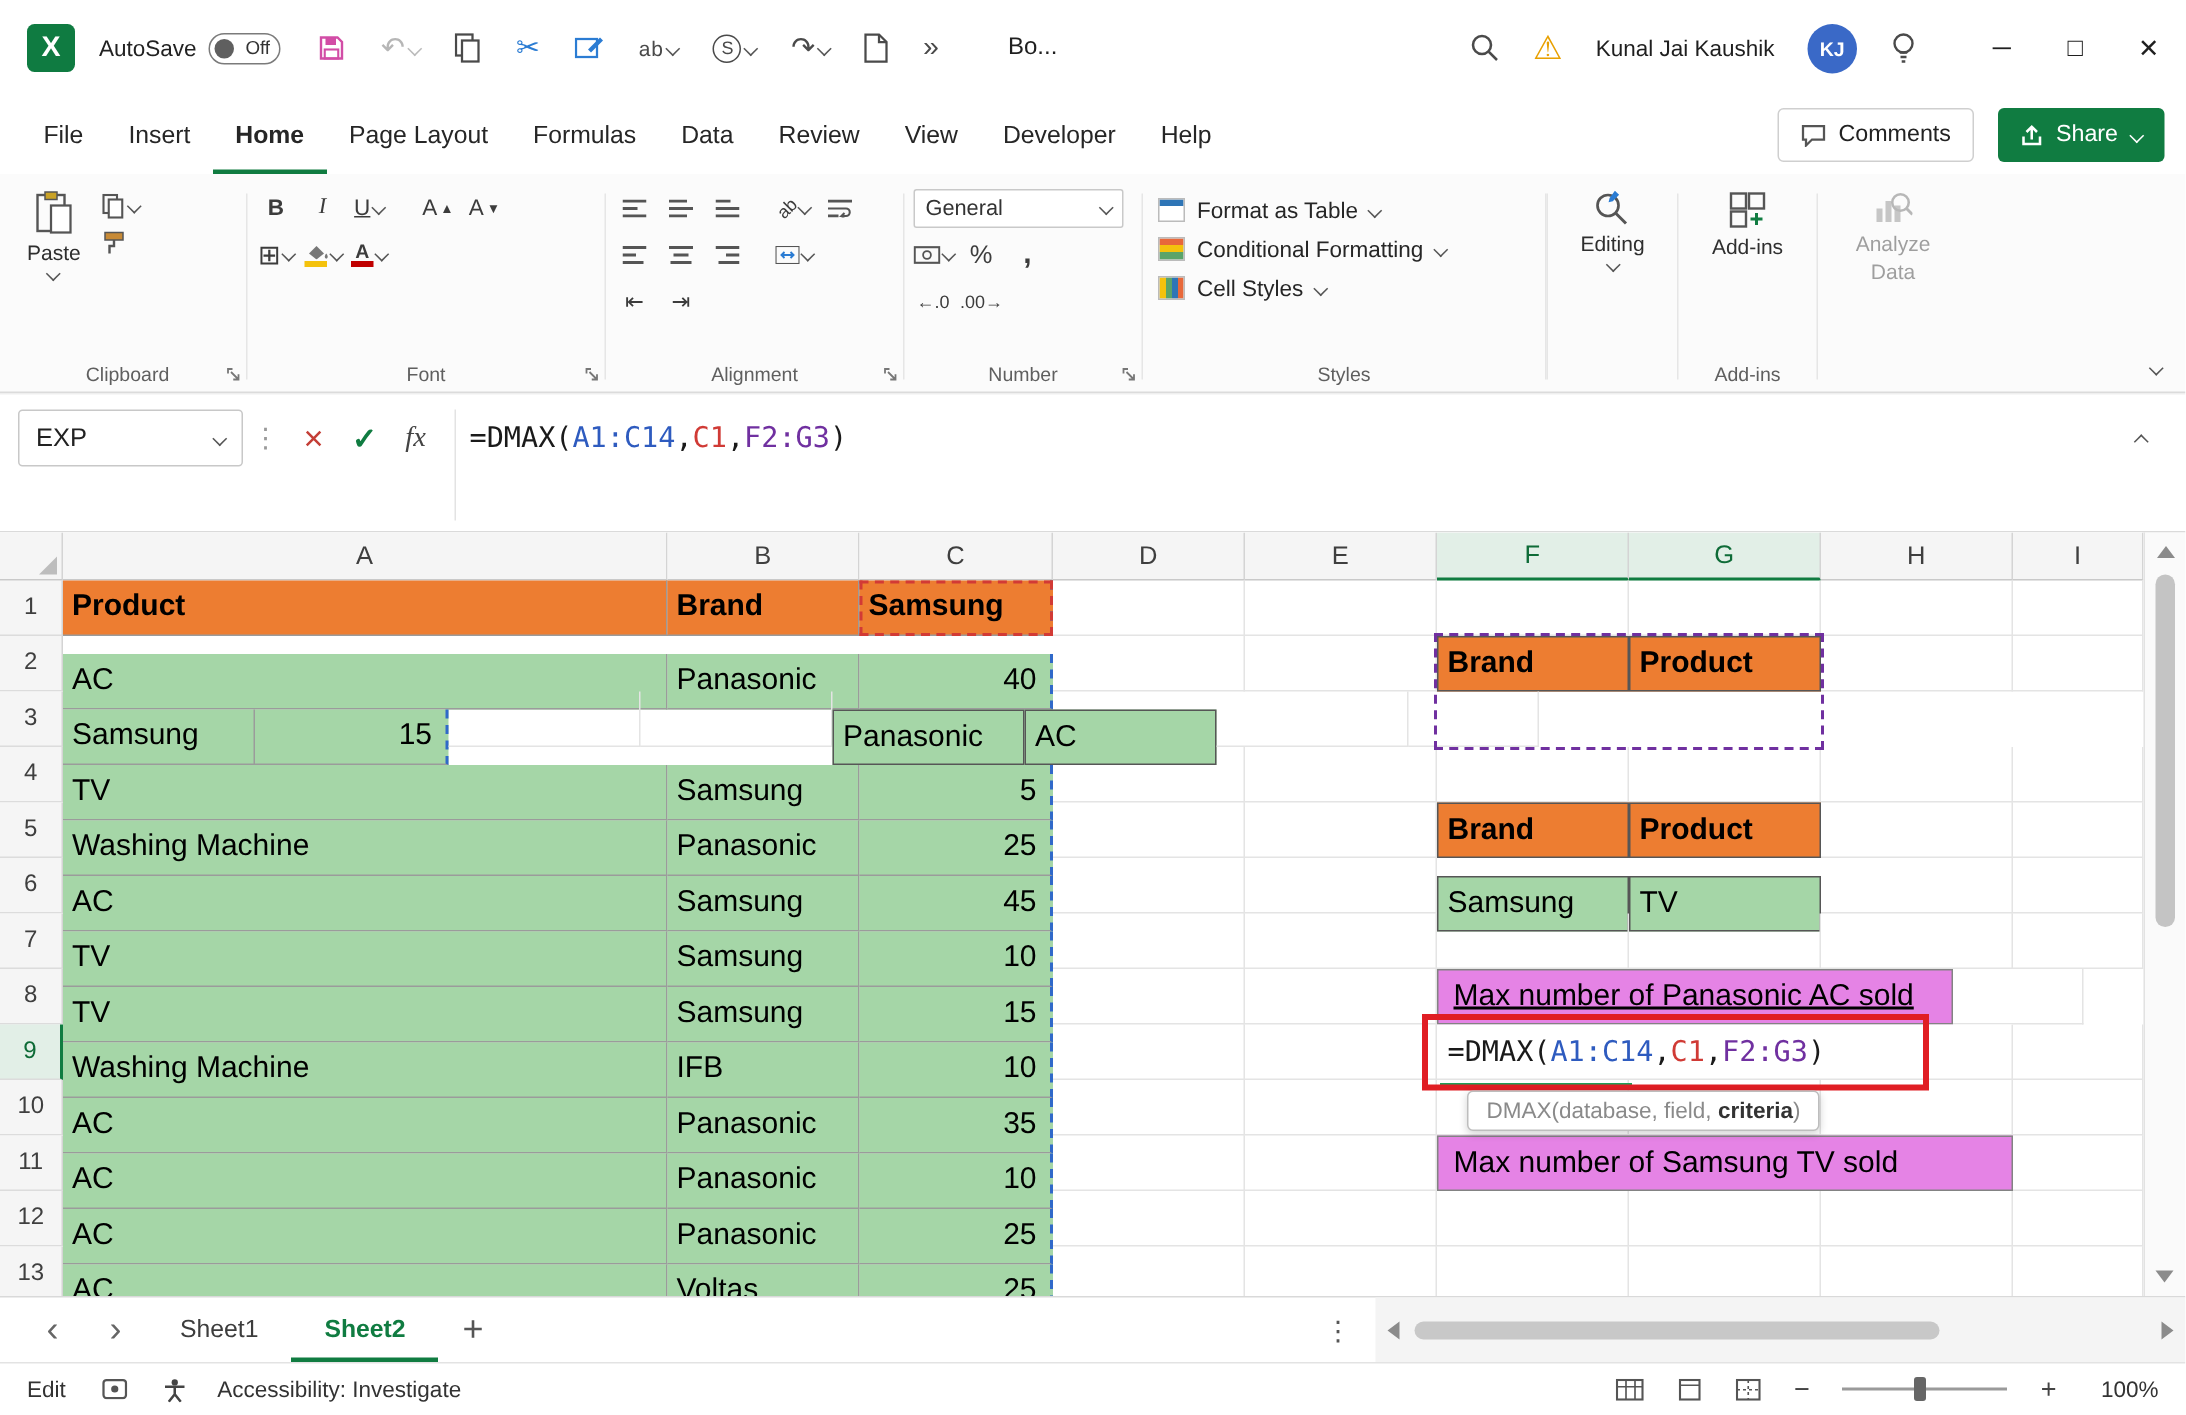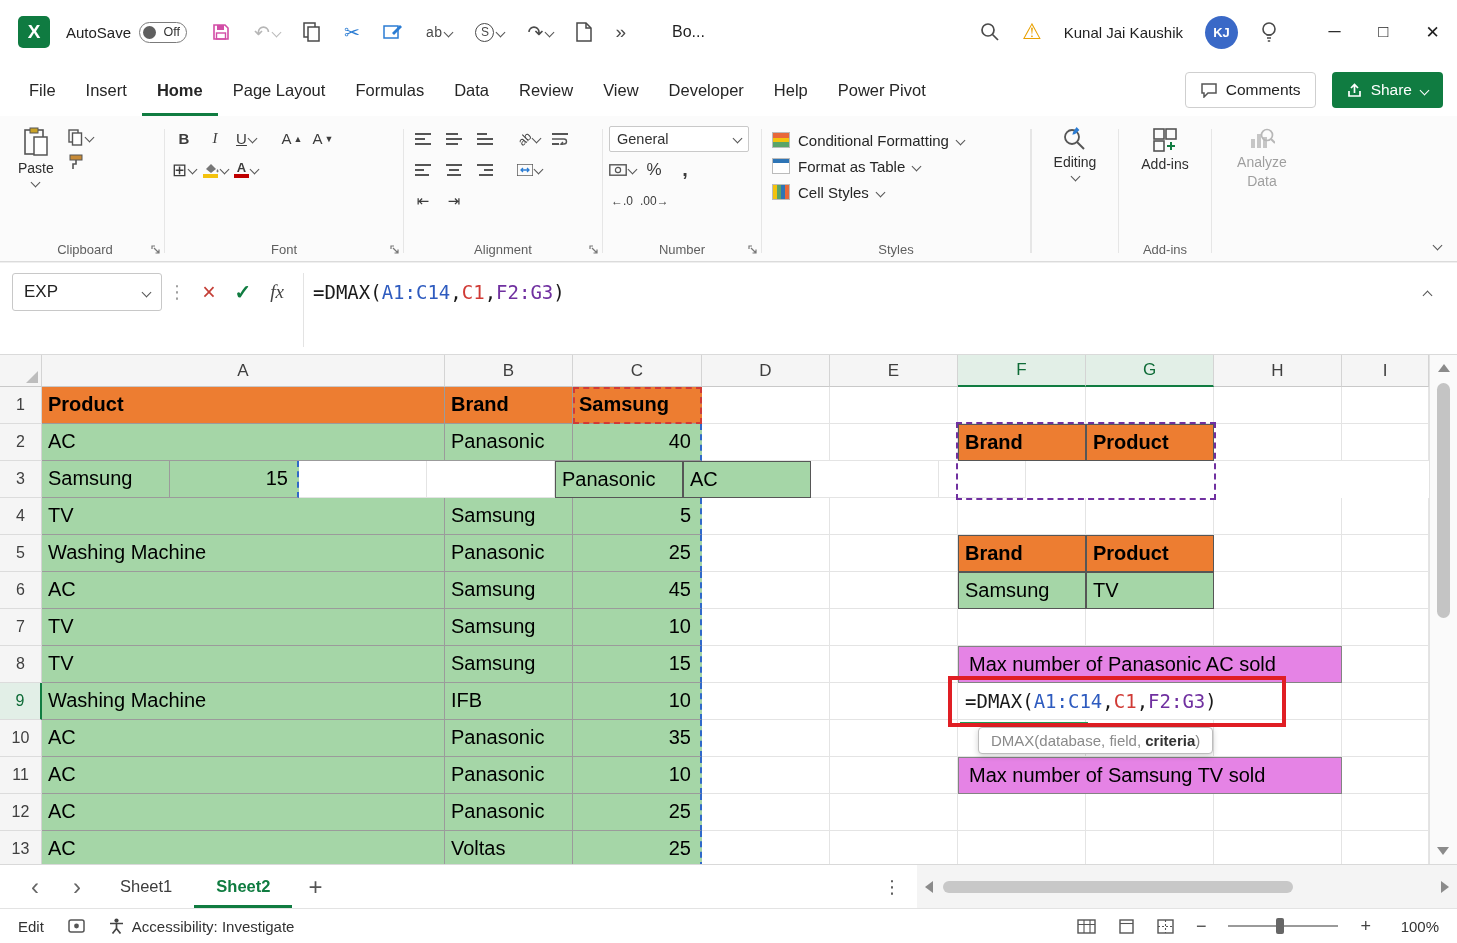--- a/index.html
+++ b/index.html
@@ -77,21 +77,21 @@
   .ghead{height:32px;}
   .corner{width:42px;height:32px;background:var(--hdr-bg);border-right:1px solid var(--hdr-line);border-bottom:1px solid #C9C9C9;position:relative;flex:none;}
   .corner::after{content:"";position:absolute;right:3px;bottom:3px;border-left:12px solid transparent;border-bottom:12px solid #BDBDBD;}
   .colh{height:32px;background:var(--hdr-bg);border-right:1px solid var(--hdr-line);border-bottom:1px solid #C9C9C9;display:grid;place-items:center;font-size:17px;color:#3f3f3f;flex:none;}
   .colh.sel{background:#E2EFE7;border-bottom:2px solid var(--accent);color:#0E6B37;}
   .rowh{width:42px;background:var(--hdr-bg);border-right:1px solid var(--hdr-line);border-bottom:1px solid #DCDCDC;display:grid;place-items:center;font-size:16px;color:#3f3f3f;flex:none;}
   .rowh.sel{background:#E2EFE7;color:#0E6B37;border-right:2px solid var(--accent);}
   .cell{height:37px;font-size:20px;line-height:35px;padding:0 6px;border-right:1px solid var(--line);border-bottom:1px solid var(--line);white-space:nowrap;overflow:hidden;flex:none;color:#000;}
   .mt{border-right:1px solid #9B9B9B;border-bottom:1px solid #9B9B9B;}
   .oc{background:var(--orange);font-weight:bold;}
-  .gc{background:var(--green-fill);}
+  .gc{background:var(--green-fill);margin-top:12px;}
   .crit{border:1px solid #565656;}
   .num{text-align:right;padding-right:9px;}
   .c-edge{border-right:2px dashed #3069C9 !important;}
   .c1-ants{outline:2px dashed #D23A35;outline-offset:-2px;}
   .plabel{background:var(--pink);border:1px solid #838383;padding-left:10px;}
   .fcell{background:#fff;font-family:"DejaVu Sans Mono",monospace;font-size:19px;display:flex;align-items:center;padding-left:7px;overflow:visible;}
   .fcell span{white-space:pre;}
   .ov{position:absolute;pointer-events:none;}
   .ov-purple{border:2px dashed #7030A0;}
   .ov-red{border:4px solid var(--ann-red);}
@@ -199,21 +199,20 @@
         <div class="rtab">File</div>
         <div class="rtab">Insert</div>
         <div class="rtab active">Home</div>
         <div class="rtab">Page Layout</div>
         <div class="rtab">Formulas</div>
         <div class="rtab">Data</div>
         <div class="rtab">Review</div>
         <div class="rtab">View</div>
         <div class="rtab">Developer</div>
         <div class="rtab">Help</div>
-        <div class="rtab">Power Pivot</div>
       </div>
     <div class="tr-right">
       <span class="comments-btn">
         <svg width="18" height="16" viewBox="0 0 18 16">
             <path d="M2 2 h14 v9 h-8 l-4 4 v-4 h-2 z" fill="none" stroke="#555" stroke-width="1.5"></path>
           </svg>
         <span>Comments</span>
       </span>
       <span class="share-btn">
         <svg width="15" height="15" viewBox="0 0 15 15">
@@ -416,27 +415,27 @@
           <svg width="10" height="10" viewBox="0 0 10 10">
             <path d="M1 4 V1 H4 M3 3 L8 8 M8 4.5 V8 H4.5" fill="none" stroke="#777" stroke-width="1.2"></path>
           </svg>
         </span>
     </div>
     <div class="gsep"></div>
 
     <div class="rgroup" style="width:268px;padding-top:6px">
       <div id="styles-items">
           <div class="stylerow">
+            <span class="sticon" style="background: linear-gradient(rgb(46, 117, 182) 30%, rgb(255, 255, 255) 30%);"></span>
+            <span>Format as Table</span>
+            <span class="chev"></span>
+          </div>
+          <div class="stylerow">
             <span class="sticon" style="background: linear-gradient(rgb(232, 104, 58) 33%, rgb(244, 194, 13) 33%, rgb(244, 194, 13) 66%, rgb(90, 164, 105) 66%);"></span>
             <span>Conditional Formatting</span>
-            <span class="chev"></span>
-          </div>
-          <div class="stylerow">
-            <span class="sticon" style="background: linear-gradient(rgb(46, 117, 182) 30%, rgb(255, 255, 255) 30%);"></span>
-            <span>Format as Table</span>
             <span class="chev"></span>
           </div>
           <div class="stylerow">
             <span class="sticon" style="background: linear-gradient(90deg, rgb(244, 194, 13) 25%, rgb(90, 164, 105) 25%, rgb(90, 164, 105) 50%, rgb(46, 117, 182) 50%, rgb(46, 117, 182) 75%, rgb(232, 104, 58) 75%);"></span>
             <span>Cell Styles</span>
             <span class="chev"></span>
           </div>
         </div>
       <div class="glabel"><span>Styles</span></div>
     </div>
@@ -601,21 +600,21 @@
           <div class="cell " style="width: 128px;"></div>
           <div class="cell " style="width: 87px;"></div>
         </div>
         <div class="grow">
           <div class="rowh">8</div>
           <div class="cell gc mt" style="width: 403px;">TV</div>
           <div class="cell gc mt" style="width: 128px;">Samsung</div>
           <div class="cell gc mt num c-edge" style="width: 129px;">15</div>
           <div class="cell " style="width: 128px;"></div>
           <div class="cell " style="width: 128px;"></div>
-          <div class="cell plabel" style="width: 384px;">Max number of Panasonic AC sold</div>
+          <div class="cell plabel" style="width: 344px; text-decoration: underline;">Max number of Panasonic AC sold</div>
           <div class="cell " style="width: 87px;"></div>
         </div>
         <div class="grow">
           <div class="rowh sel">9</div>
           <div class="cell gc mt" style="width: 403px;">Washing Machine</div>
           <div class="cell gc mt" style="width: 128px;">IFB</div>
           <div class="cell gc mt num c-edge" style="width: 129px;">10</div>
           <div class="cell " style="width: 128px;"></div>
           <div class="cell " style="width: 128px;"></div>
           <div class="cell fcell" style="width: 384px;">
@@ -705,21 +704,21 @@
     </span>
   </div>
 
   <div class="statusbar">
     <div class="sb-left">
       <span>Edit</span>
       <svg width="17" height="14" viewBox="0 0 17 14">
           <rect x="1" y="1" width="15" height="12" rx="2" fill="none" stroke="#555" stroke-width="1.5"></rect>
           <circle cx="8.5" cy="7" r="2.4" fill="#555"></circle>
         </svg>
-      <span style="display:flex;align-items:flex-start;gap:8px;">
+      <span style="display:flex;align-items:flex-end;gap:21px;">
         <svg width="15" height="16" viewBox="0 0 15 16">
             <circle cx="7.5" cy="2.6" r="2.1" fill="#444"></circle>
             <path d="M1 5.5 h13 M7.5 5.5 v5 M7.5 10.5 L3.5 15.5 M7.5 10.5 L11.5 15.5" stroke="#444" stroke-width="1.7" fill="none"></path>
           </svg>
         <span>Accessibility: Investigate</span>
       </span>
     </div>
     <div class="sb-right2">
       <svg width="19" height="15" viewBox="0 0 19 15">
           <rect x="1" y="1" width="17" height="13" fill="none" stroke="#555" stroke-width="1.4"></rect>

